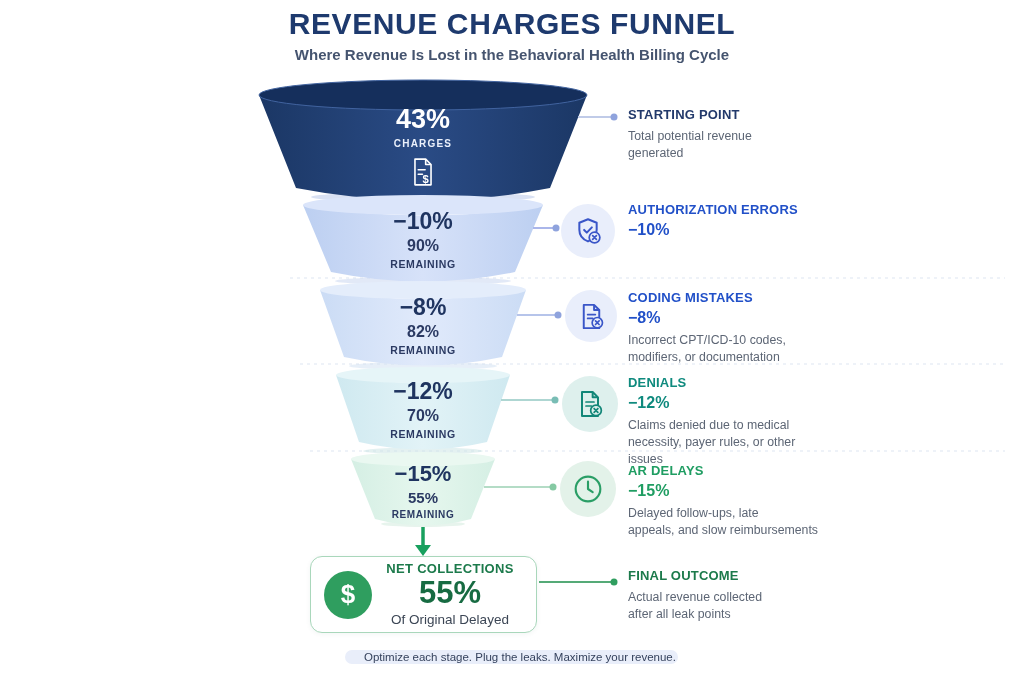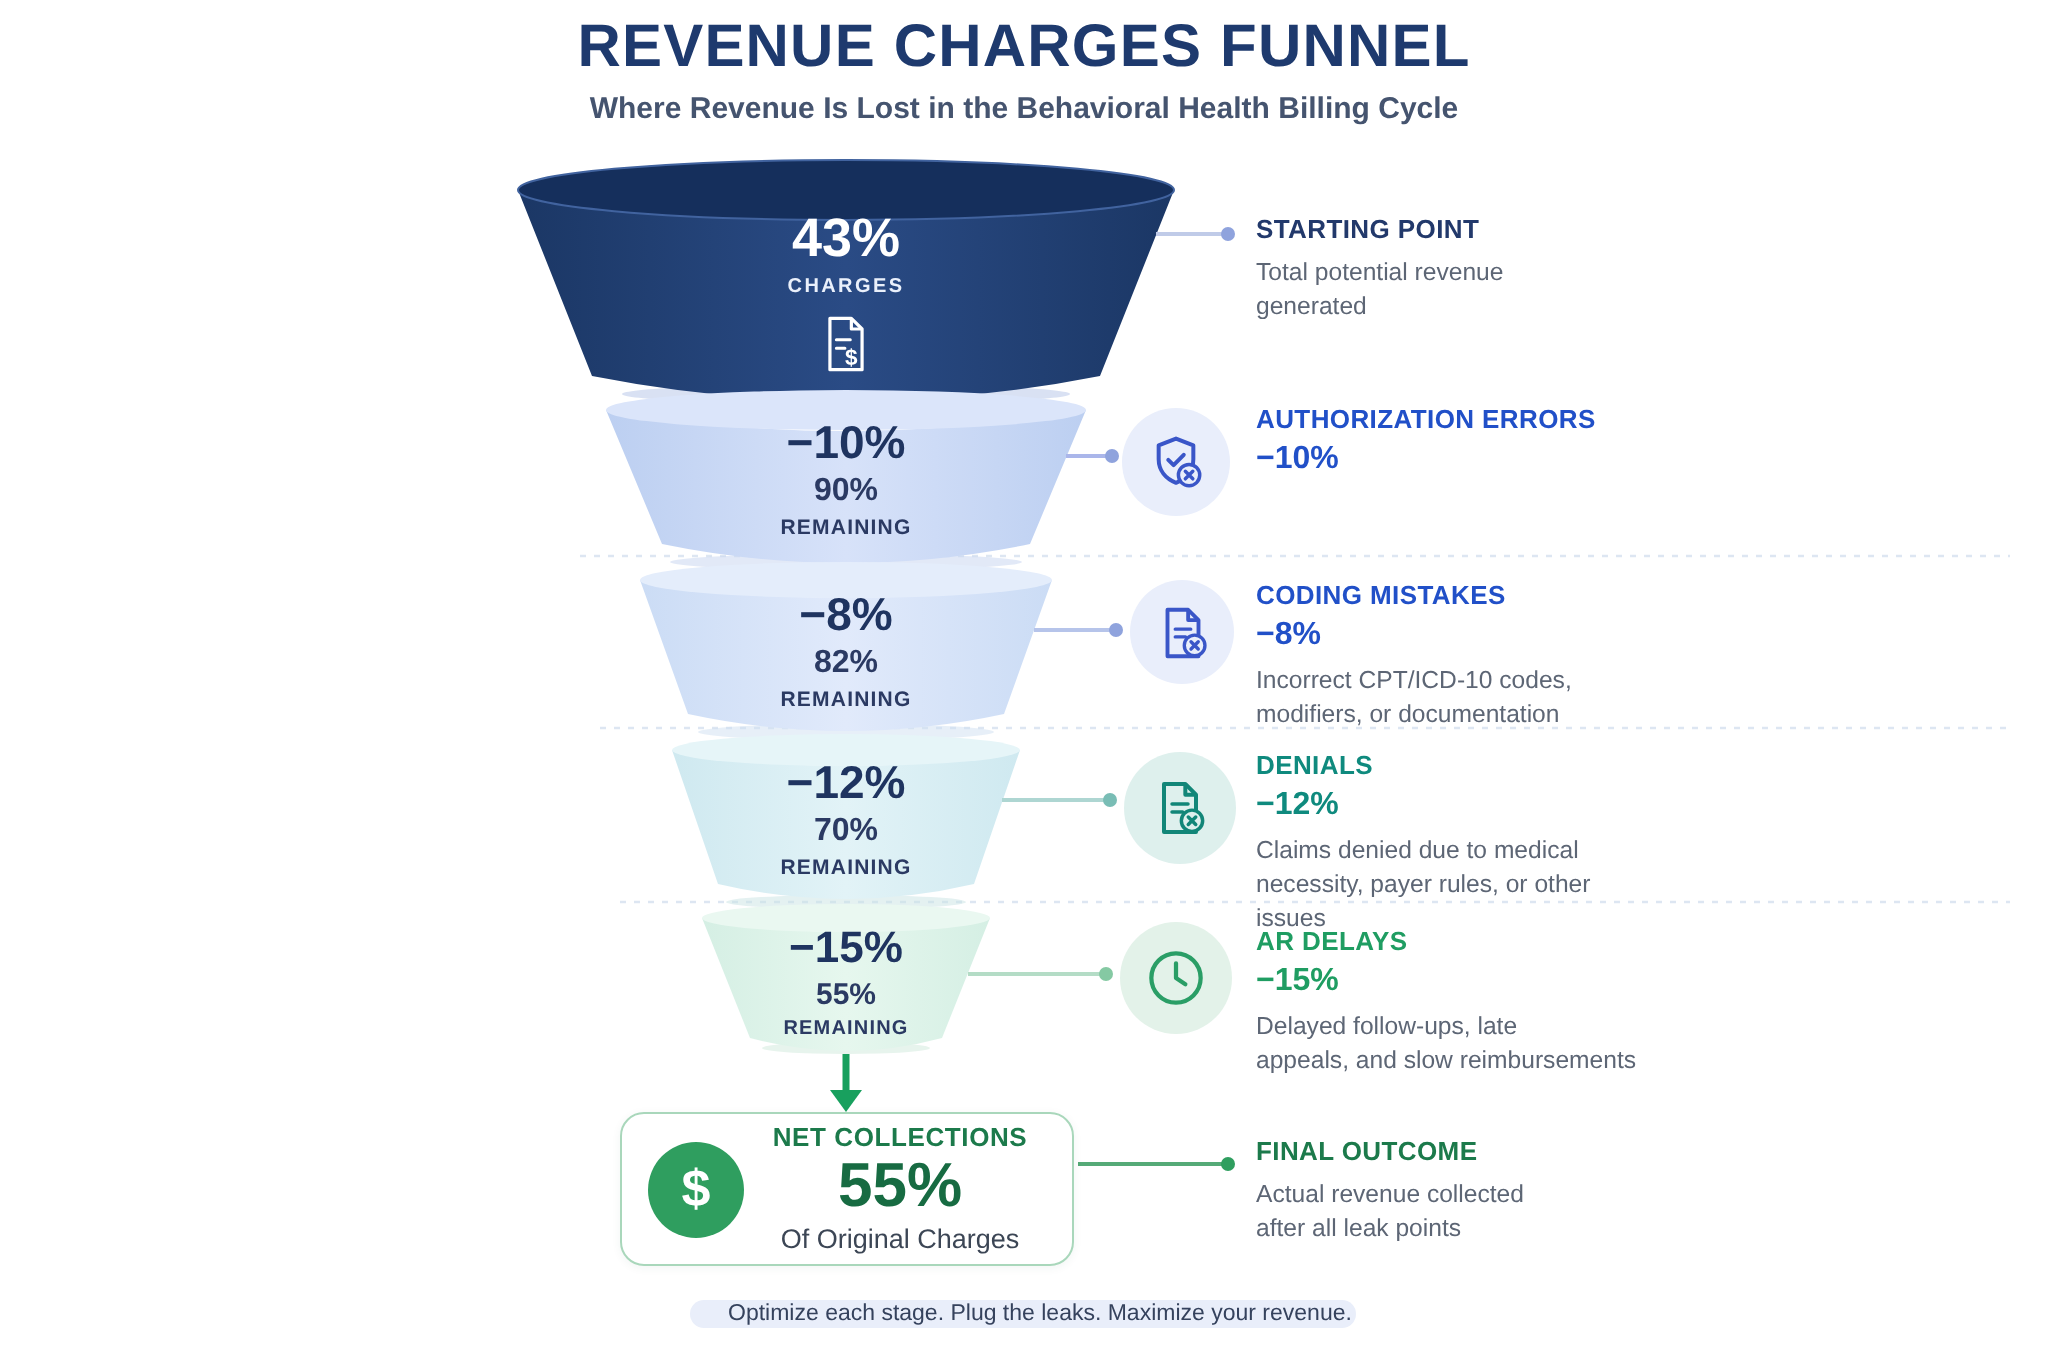--- a/index.html
+++ b/index.html
@@ -230,21 +230,21 @@
 after all leak points</div>
   </div>
 
   <div class="net-card">
     <div class="dollar-circle">
       <span>$</span>
     </div>
     <div class="net-text">
       <div class="net-head">NET COLLECTIONS</div>
       <div class="net-val">55%</div>
-      <div class="net-cap">Of Original Charges</div>
+      <div class="net-cap">Of Original Delayed</div>
     </div>
   </div>
 
   <div class="footer-pill">
     <svg width="22" height="22" viewBox="0 0 22 22">
       <circle cx="11" cy="11" r="10" fill="#fdfdff" stroke="#93a9d9" stroke-width="1.2"></circle>
       <path d="M7 15.5 V12.5 M10.5 15.5 V10 M14 15.5 V7.8" stroke="#3f66c9" stroke-width="1.8" stroke-linecap="round"></path>
       <path d="M6.5 8.8 L9.5 6.6 L11.5 7.8 L15 5.2" fill="none" stroke="#3f66c9" stroke-width="1.1" stroke-linecap="round" stroke-linejoin="round"></path>
     </svg>
     <span class="footer-text">Optimize each stage. Plug the leaks. Maximize your revenue.</span>

